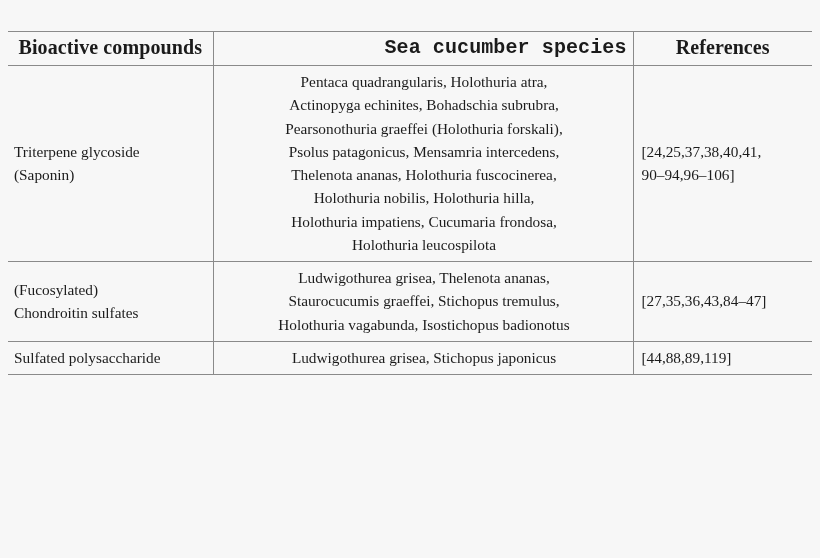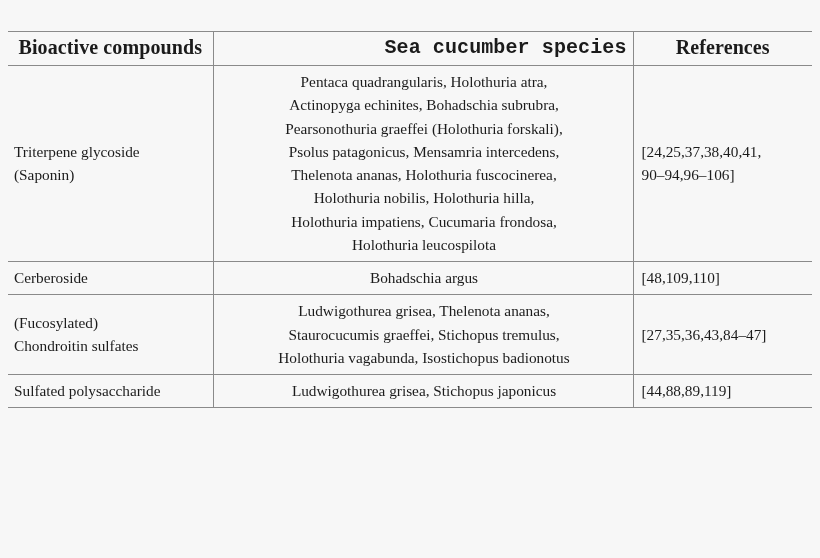--- a/index.html
+++ b/index.html
@@ -120,31 +120,20 @@
             <span class="species-line">Holothuria impatiens, Cucumaria frondosa,</span>
             <span class="species-line">Holothuria leucospilota</span>
           </td>
           <td class="c-refs">
             <span class="compound-line">[24,25,37,38,40,41,</span>
             <span class="compound-line">90–94,96–106]</span>
           </td>
         </tr>
         <tr>
           <td class="c-compound">
-            <span class="compound-line">Cerberoside</span>
-          </td>
-          <td class="c-species">
-            <span class="species-line">Bohadschia argus</span>
-          </td>
-          <td class="c-refs">
-            <span class="compound-line">[48,109,110]</span>
-          </td>
-        </tr>
-        <tr>
-          <td class="c-compound">
             <span class="compound-line">(Fucosylated)</span>
             <span class="compound-line">Chondroitin sulfates</span>
           </td>
           <td class="c-species">
             <span class="species-line">Ludwigothurea grisea, Thelenota ananas,</span>
             <span class="species-line">Staurocucumis graeffei, Stichopus tremulus,</span>
             <span class="species-line">Holothuria vagabunda, Isostichopus badionotus</span>
           </td>
           <td class="c-refs">
             <span class="compound-line">[27,35,36,43,84–47]</span>

